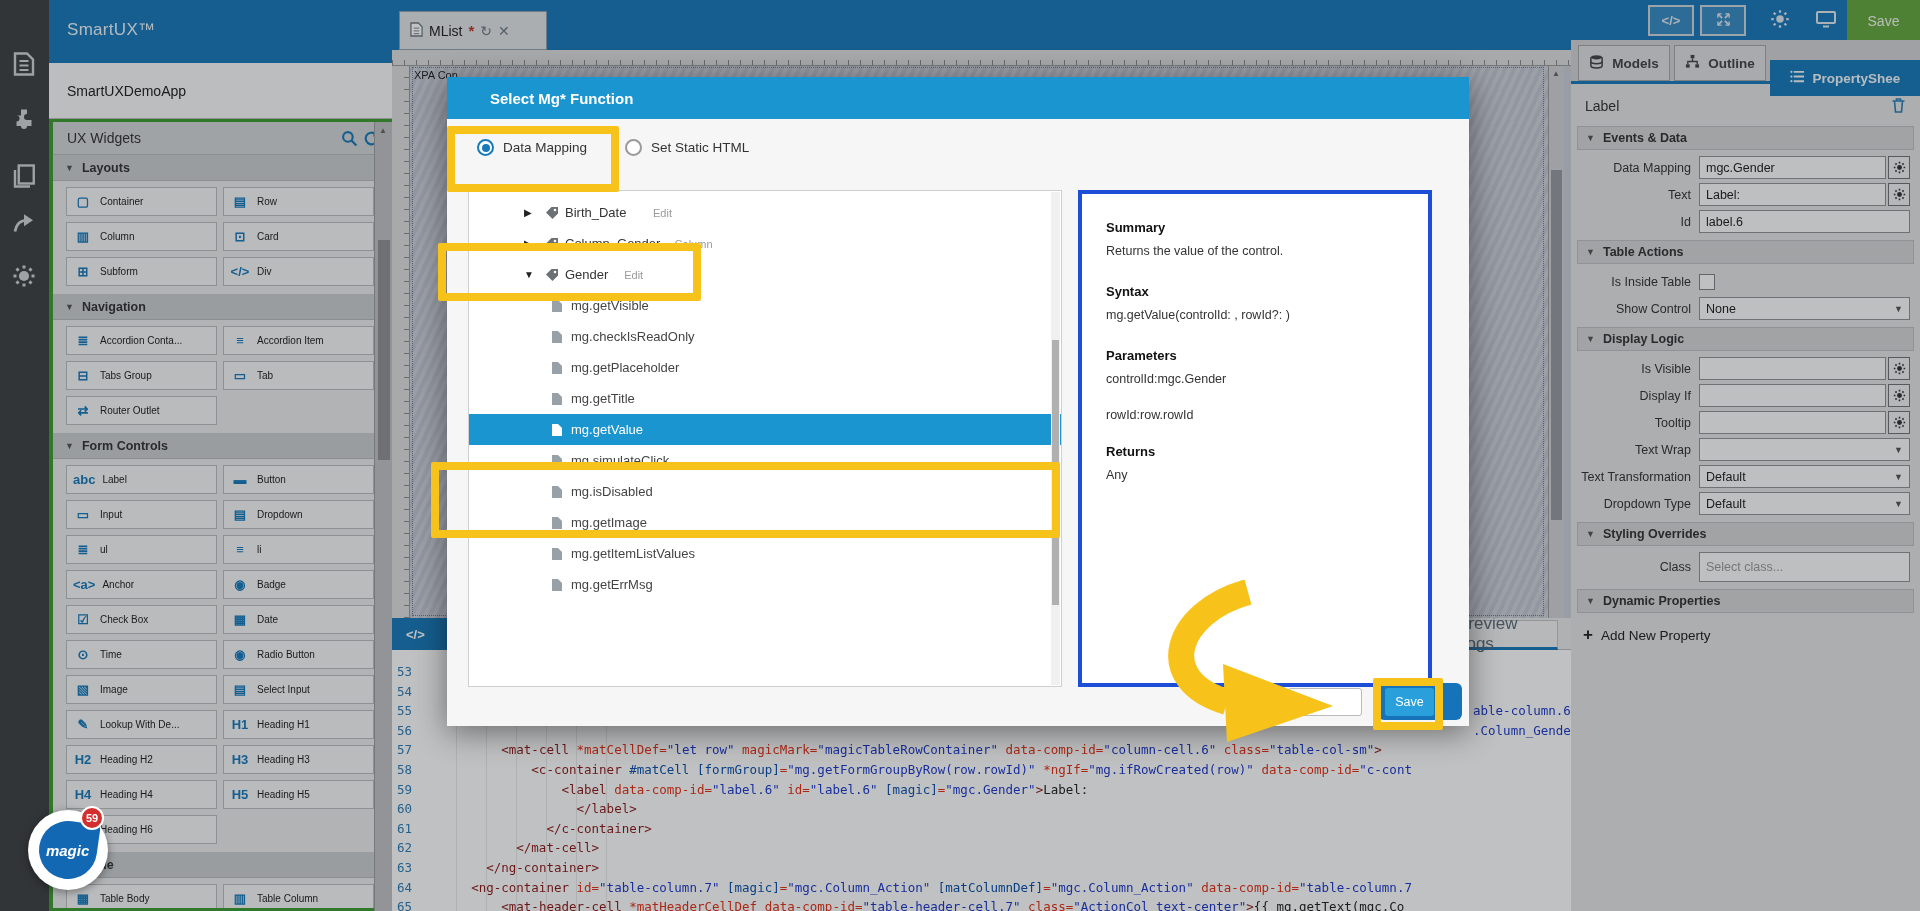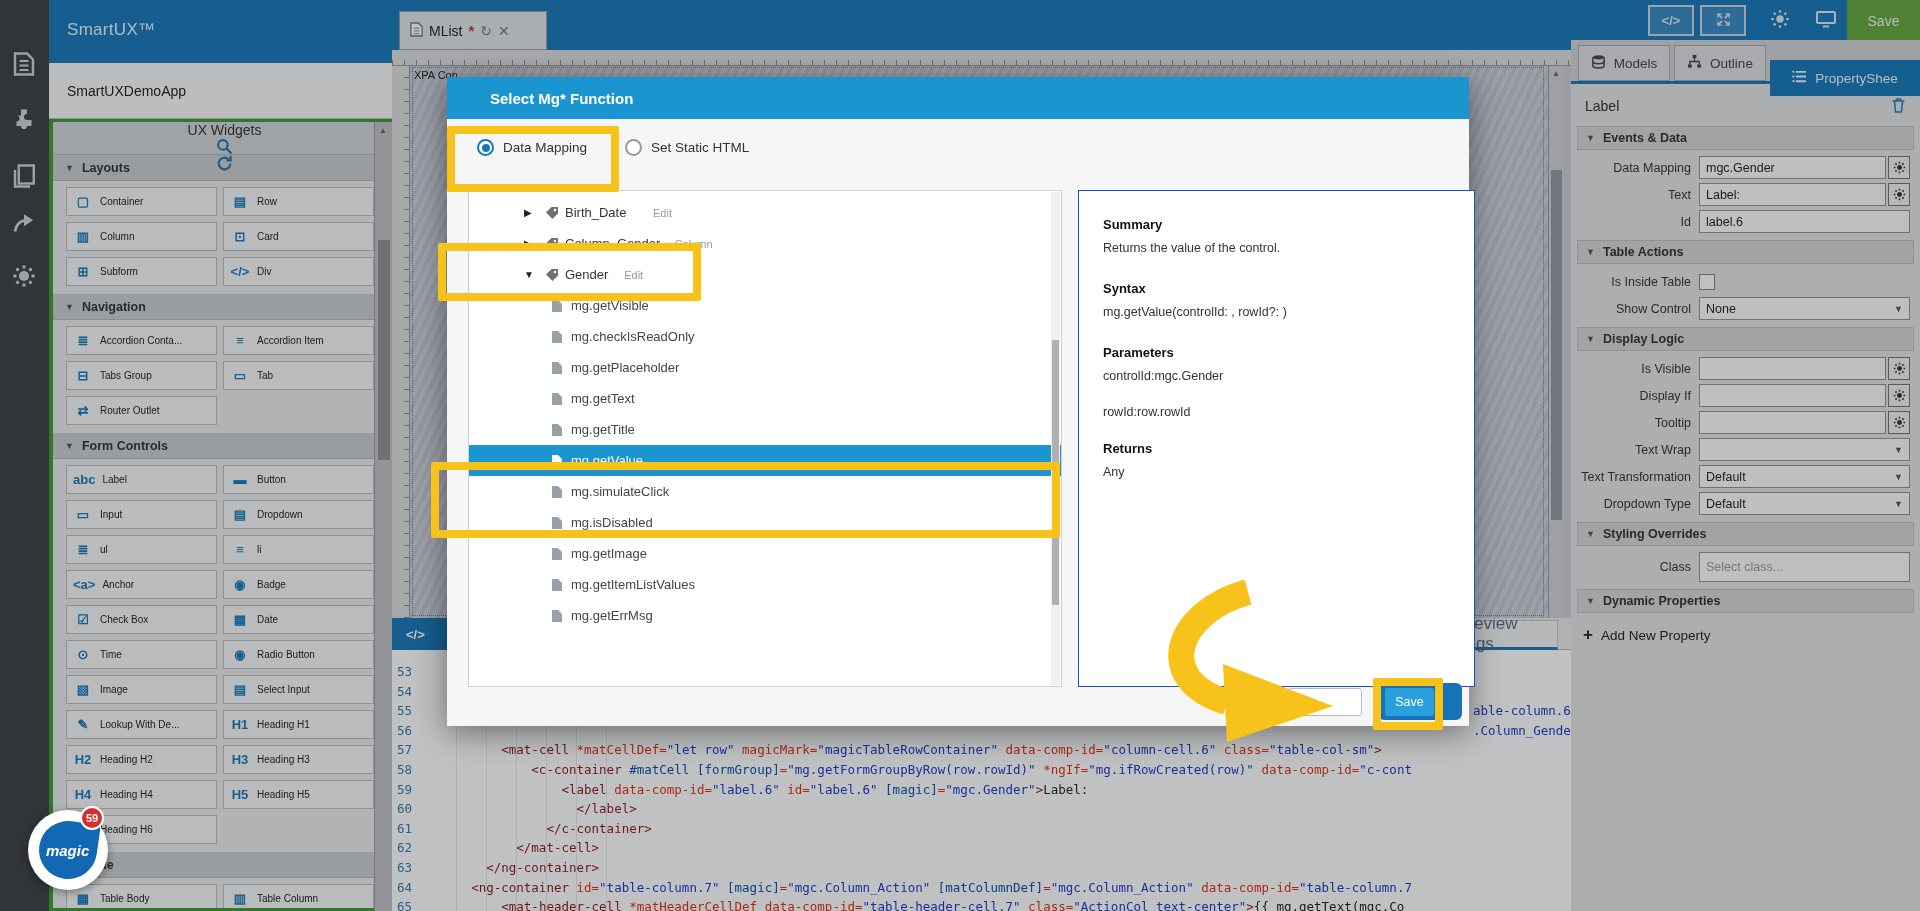--- a/index.html
+++ b/index.html
@@ -19,21 +19,21 @@
   .doc-tab .t-dirty { color:#c0392b; font-weight:bold; font-size:15px; }
   .doc-tab .t-ico { color:#6d7a85; font-size:14px; }
 
   .tb-btn { position:absolute; top:5px; width:46px; height:31px; border:2px solid #cdd6dd; background:rgba(255,255,255,.14); display:flex; align-items:center; justify-content:center; color:#dfe8ee; font-size:13px; font-weight:bold; }
   .tb-flat { position:absolute; top:8px; width:36px; height:26px; display:flex; align-items:center; justify-content:center; color:#dfe8ee; }
   .save-top { position:absolute; left:1847px; top:0; width:73px; height:41px; background:#64a73e; color:#f2f7ee; font-size:14px; display:flex; align-items:center; justify-content:center; }
 
   
   .app-header { position:absolute; left:49px; top:63px; width:343px; height:56px; background:#f7f7f7; border-bottom:1px solid #bbb; display:flex; align-items:center; padding-left:18px; font-size:14px; color:#222; z-index:4;}
   .widget-panel { position:absolute; left:49px; top:119px; width:343px; height:792px; background:#e9eaeb; border-left:4px solid #3e9b33; border-top:3px solid #3e9b33; border-bottom:3px solid #3e9b33; z-index:4; overflow:hidden;}
-  .ux-toolbar { height:33px; background:#d2d4d6; display:flex; align-items:center; padding:0 10px 0 14px; border-bottom:1px solid #b6b8ba;flex-direction:column;}
+  .ux-toolbar { height:33px; background:#d2d4d6; display:flex; align-items:center; padding:0 10px 0 14px; border-bottom:1px solid #b6b8ba;}
   .ux-toolbar .ux-title { flex:1; font-size:14px; color:#333; }
   .ux-toolbar .ux-ico { width:22px; height:22px; display:flex; align-items:center; justify-content:center; }
   .wsec-h { height:26px; background:#caccce; border-bottom:1px solid #b6b8ba; display:flex; align-items:center; padding-left:12px; gap:8px; font-size:12.5px; font-weight:bold; color:#333; }
   .wsec-h .tri { font-size:9px; color:#555; }
   .wgrid { display:grid; grid-template-columns:151px 151px; gap:6px; padding:6px 0 8px 13px; }
   .wcell { height:29px; background:#f4f5f6; border:1px solid #b9bcbe; display:flex; align-items:center; padding:0 6px; gap:7px; overflow:hidden; }
   .wcell .wico { min-width:20px; height:18px; color:#1779ba; font-size:13px; display:flex; align-items:center; justify-content:center; font-weight:bold; }
   .wcell .wlabel { font-size:10px; color:#222; white-space:nowrap; }
   .panel-scroll { position:absolute; left:374px; top:122px; width:18px; height:789px; background:#bfc1c3; border-left:1px solid #9a9c9e; z-index:4;}
   .panel-scroll .arr { position:absolute; left:4px; top:4px; font-size:8px; color:#666; }
@@ -62,21 +62,21 @@
   .code-lines { position:absolute; left:0; top:32px; width:1179px; padding-top:14px; font-family:"DejaVu Sans Mono", monospace; font-size:12.5px; }
   .code-line { position:relative; height:19.6px; white-space:pre; }
   .ln { display:inline-block; width:34px; text-align:right; color:#2e7cb5; padding-right:14px; }
   .lc { color:#222; }
   .ct { color:#8b1a1a; } .ca { color:#e03015; } .cs { color:#1d39c8; } .cn { color:#0a4fa8; } .cp { color:#222; }
   .frag { position:absolute; top:0; }
 
   
   .prop-panel { position:absolute; left:1571px; top:40px; width:349px; height:871px; background:#e2e3e4; z-index:4; }
   .pp-tabs { position:absolute; left:0; top:0; width:349px; height:44px; background:#d0d2d4; border-bottom:3px solid #1779ba; }
-  .pp-tab { position:absolute; top:5px; height:36px; display:flex; align-items:center; justify-content:center; gap:8px; font-size:13.5px; color:#444; background:#dcdee0; border:1px solid #a5a7a9; overflow:hidden;}
+  .pp-tab { position:absolute; top:5px; height:36px; display:flex; align-items:center; justify-content:center; gap:8px; font-size:13.5px; color:#444; background:#dcdee0; border:1px solid #a5a7a9; overflow:hidden;font-weight:bold;}
   .pp-tab.active { background:#1779ba; color:#f0f6fa; border-color:#1779ba;margin-top:15px; }
   .pp-body { position:absolute; left:0; top:47px; width:349px; bottom:0; padding:6px 10px 0 10px; overflow:hidden;}
   .pp-title { height:26px; display:flex; align-items:center; font-size:14px; color:#333; padding:0 4px; }
   .pp-title .sp { flex:1; }
   .pp-sec { height:24px; background:#d3d4d6; border:1px solid #bcbec0; display:flex; align-items:center; gap:8px; padding-left:8px; font-size:12.5px; font-weight:bold; color:#333; margin:7px -4px 6px -4px; }
   .pp-sec .tri { font-size:9px; color:#555; }
   .pp-row { display:flex; align-items:center; margin:4px 0; min-height:23px; }
   .pp-row .lab { width:118px; text-align:right; padding-right:8px; font-size:12.5px; color:#333; }
   .pp-row .box { flex:1; height:23px; background:#fafafa; border:1px solid #909294; display:flex; align-items:center; padding:0 6px; font-size:12.5px; color:#222; }
   .pp-row .box .ph { color:#999; }
@@ -103,21 +103,21 @@
   .tree-row .arrow { position:absolute; left:55px; font-size:10px; color:#222; }
   .tree-row .tagico { position:absolute; left:76px; width:14px; height:14px; }
   .tree-row .tlabel { position:absolute; left:96px; font-size:13px; color:#333; }
   .tree-row .taction { font-size:11px; color:#9a9a9a; position:absolute; left:160px; }
   .tree-row.fn .fico { position:absolute; left:82px; width:12px; height:14px; }
   .tree-row.fn .tlabel { left:102px; color:#444; }
   .tree-row.fn.sel { background:#1b95d0; }
   .tree-row.fn.sel .tlabel { color:#fff; }
   .tree-scroll { position:absolute; right:1px; top:1px; bottom:1px; width:9px; background:#f0f0f0; }
   .tree-scroll .thumb { position:absolute; left:1px; top:148px; width:7px; height:265px; background:#b0b0b0; }
-  .m-doc { position:absolute; left:631px; top:113px; width:397px; height:497px; background:#fff; border:1px solid #1d4ed8; padding:26px 24px; overflow:hidden;}
+  .m-doc { position:absolute; left:631px; top:113px; width:354px; height:497px; background:#fff; border:4px solid #1d4ed8; padding:26px 24px; overflow:hidden;}
   .m-doc h4 { font-size:13px; color:#111; margin:0 0 9px 0; }
   .m-doc p { font-size:12.5px; color:#333; margin:0 0 26px 0; }
   .m-doc p.param { margin-bottom:22px; }
   .m-cancel { position:absolute; left:841px; top:611px; width:74px; height:28px; background:#fff; border:1px solid #bbb; border-radius:3px; }
   .m-savering { position:absolute; left:931px; top:606px; width:84px; height:37px; background:#1673b9; border-radius:6px; }
   .m-save { position:absolute; left:938px; top:611px; width:49px; height:28px; background:#29a0dc; border-radius:3px; color:#fff; font-size:12.5px; display:flex; align-items:center; justify-content:center; }
 
   
   .hl-box { position:absolute; border:8px solid #f7c31b; border-radius:2px; z-index:220; }
   .arrow-svg { position:absolute; left:1135px; top:580px; z-index:220; }
@@ -648,26 +648,20 @@
         <div class="tree-row fn">
           <span class="fico"><svg width="12" height="14" viewBox="0 0 12 14">
               <path d="M1 1h6l4 4v8H1z" fill="#98a0a8"></path>
             </svg></span>
           <span class="tlabel">mg.getPlaceholder</span>
         </div>
         <div class="tree-row fn">
           <span class="fico"><svg width="12" height="14" viewBox="0 0 12 14">
               <path d="M1 1h6l4 4v8H1z" fill="#98a0a8"></path>
             </svg></span>
-          <span class="tlabel">mg.getText</span>
-        </div>
-        <div class="tree-row fn">
-          <span class="fico"><svg width="12" height="14" viewBox="0 0 12 14">
-              <path d="M1 1h6l4 4v8H1z" fill="#98a0a8"></path>
-            </svg></span>
           <span class="tlabel">mg.getTitle</span>
         </div>
         <div class="tree-row fn sel">
           <span class="fico"><svg width="12" height="14" viewBox="0 0 12 14">
               <path d="M1 1h6l4 4v8H1z" fill="#ffffff"></path>
             </svg></span>
           <span class="tlabel">mg.getValue</span>
         </div>
         <div class="tree-row fn">
           <span class="fico"><svg width="12" height="14" viewBox="0 0 12 14">

